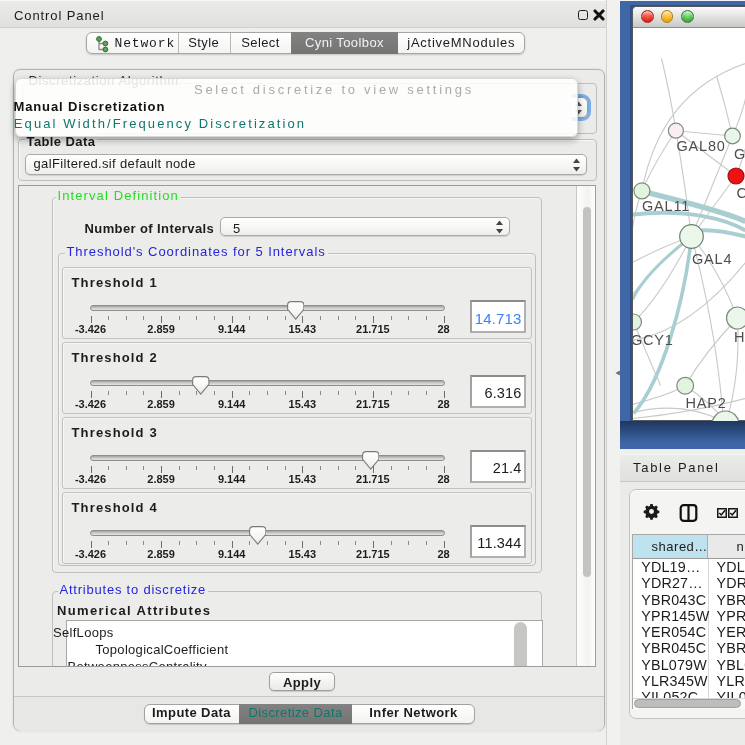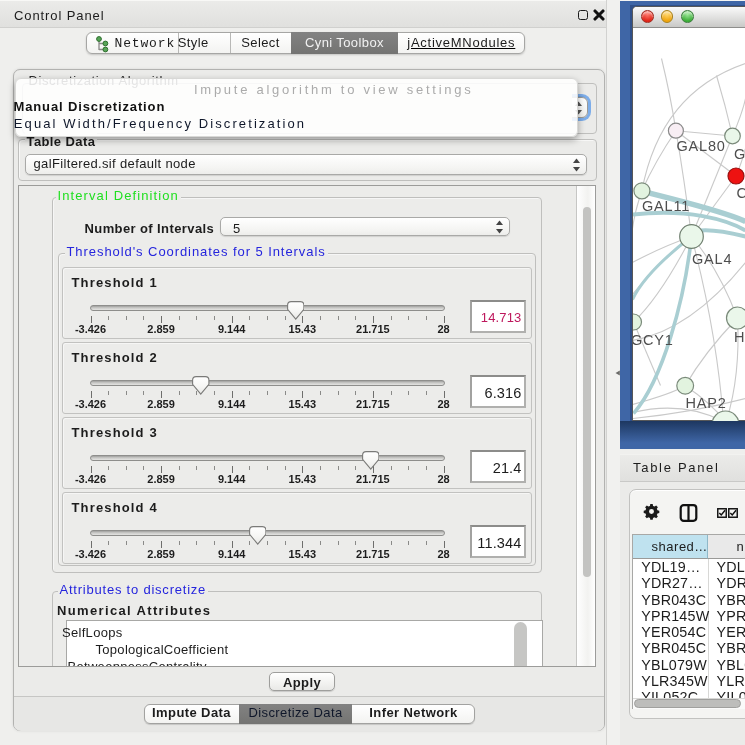--- a/index.html
+++ b/index.html
@@ -14,24 +14,24 @@
 <div style="position:absolute;left:14px;top:6.3px;"><span class="t13" style="letter-spacing:0.9px;">Control Panel</span></div>
 <div style="position:absolute;left:578px;top:10px;width:9.5px;height:9.5px;border:1.6px solid #1a1a1a;border-radius:2.5px;background:transparent;"></div>
 <svg class="abs" style="left:593px;top:9px;" width="12" height="12" viewBox="0 0 12 12">
 <path d="M2 2 L10 10 M10 2 L2 10" stroke="#111" stroke-width="3.1" stroke-linecap="round"></path>
     </svg>
 <div style="position:absolute;left:86px;top:32px;width:439px;height:21.5px;background:linear-gradient(#ffffff,#f3f3f1);border:1px solid #a6a6a4;border-radius:6px;box-shadow:0 1px 2px rgba(0,0,0,0.18);overflow:hidden;"></div>
 <div style="position:absolute;left:291.3px;top:32px;width:106.30000000000001px;height:21.5px;background:linear-gradient(#828282,#747472);"></div>
 <div style="position:absolute;left:177.7px;top:33px;width:1px;height:19.5px;background:#b8b8b6;"></div>
 <div style="position:absolute;left:229.7px;top:33px;width:1px;height:19.5px;background:#b8b8b6;"></div>
 <div style="position:absolute;left:114.5px;top:32.6px;"><span class="t13" style="letter-spacing:0.85px;font-family:Liberation Mono, monospace;">Network</span></div>
-<div style="position:absolute;left:177.7px;top:32.6px;width:52px;"><span class="t13">Style</span></div>
+<div style="position:absolute;left:177.7px;top:32.6px;width:52px;text-align:center;"><span class="t13">Style</span></div>
 <div style="position:absolute;left:229.7px;top:32.6px;width:61.6px;text-align:center;"><span class="t13">Select</span></div>
 <div style="position:absolute;left:291.3px;top:32.6px;width:106.3px;text-align:center;"><span class="t13" style="color:#f2f2f2;">Cyni Toolbox</span></div>
-<div style="position:absolute;left:397.6px;top:32.6px;width:127.4px;text-align:center;text-decoration:underline;"><span class="t13" style="letter-spacing:0.75px;">jActiveMNodules</span></div>
+<div style="position:absolute;left:397.6px;top:32.6px;width:127.4px;text-align:center;"><span class="t13" style="letter-spacing:0.75px;">jActiveMNodules</span></div>
 <svg class="abs" style="left:94px;top:35px;" width="16" height="18" viewBox="0 0 16 18">
 <path d="M5 4 V15 M5 8.5 H11 M5 14.5 H11" stroke="#8a8a88" stroke-width="1.3" fill="none"></path>
 <circle cx="5" cy="4" r="2.4" fill="#57a557" stroke="#2e6e2e" stroke-width="1"></circle>
 <circle cx="11.4" cy="8.5" r="2.4" fill="#57a557" stroke="#2e6e2e" stroke-width="1"></circle>
 <circle cx="11.4" cy="14.5" r="2.4" fill="#57a557" stroke="#2e6e2e" stroke-width="1"></circle>
     </svg>
 <div style="position:absolute;left:13px;top:69px;width:592px;height:662px;background:#ebebe9;border:1px solid #b2b2b0;border-radius:7px;box-shadow:0 0 3px rgba(0,0,0,0.10);"></div>
 <div style="position:absolute;left:22px;top:83px;width:575px;height:51px;border:1px solid #bfbfbd;border-radius:4px;"></div>
 <div style="position:absolute;left:28.5px;top:70.5px;"><span class="t13" style="letter-spacing:0.6px;color:#2a2a2a;">Discretization Algorithm</span></div>
 <div class="abs" style="left:572px;top:90px;width:32px;height:36px;overflow:hidden;">
@@ -100,21 +100,21 @@
 <defs>
             <linearGradient id="thg0" x1="0" y1="0" x2="0" y2="1">
 <stop offset="0" stop-color="#ffffff"></stop>
               <stop offset="0.55" stop-color="#f6f6f4"></stop>
               <stop offset="1" stop-color="#e8e8e6"></stop>
             </linearGradient>
           </defs>
 <path d="M4.1 0.6 H13.4 Q16.9 0.6 16.9 4.1 V8.3 L8.75 18.1 L0.6 8.3 V4.1 Q0.6 0.6 4.1 0.6 Z" fill="url(#thg0)" stroke="#7a7a78" stroke-width="1.1"></path>
         </svg>
 <div style="position:absolute;left:470px;top:300px;width:56px;height:33px;background:#ffffff;border:2px solid #b0b0ae;border-top-color:#8c8c8a;border-left-color:#a2a2a0;">
-          <div style="position:absolute;right:2.5px;top:7.5px;font-size:13px;color:#be185d;letter-spacing:0.15px;">14.713</div>
+          <div style="position:absolute;right:2.5px;top:7.5px;font-size:15px;color:#3b82f6;letter-spacing:0.15px;">14.713</div>
         </div>
 <div style="position:absolute;left:62.4px;top:342px;width:469.3px;height:71.5px;border:1px solid #c2c2c0;border-radius:3px;box-shadow:inset 1px 1px 0 rgba(255,255,255,0.5);"></div>
 <div style="position:absolute;left:71.5px;top:347.5px;"><span class="t13" style="font-weight:bold;letter-spacing:1.15px;">Threshold 2</span></div>
 <div style="position:absolute;left:90px;top:380px;width:355px;height:5.5px;background:linear-gradient(#9f9f9d,#c9c9c7 45%,#e4e4e2);border:1px solid #8e8e8c;border-radius:3px;"></div>
 <div style="position:absolute;left:90.50px;top:391px;width:1.2px;height:6.5px;background:#6e6e6c;"></div>
 <div style="position:absolute;left:108.15px;top:391.2px;width:1px;height:3.4px;background:#8a8a88;"></div>
 <div style="position:absolute;left:125.80px;top:391.2px;width:1px;height:3.4px;background:#8a8a88;"></div>
 <div style="position:absolute;left:143.45px;top:391.2px;width:1px;height:3.4px;background:#8a8a88;"></div>
 <div style="position:absolute;left:161.10px;top:391px;width:1.2px;height:6.5px;background:#6e6e6c;"></div>
 <div style="position:absolute;left:178.75px;top:391.2px;width:1px;height:3.4px;background:#8a8a88;"></div>
@@ -235,37 +235,37 @@
           </defs>
 <path d="M4.1 0.6 H13.4 Q16.9 0.6 16.9 4.1 V8.3 L8.75 18.1 L0.6 8.3 V4.1 Q0.6 0.6 4.1 0.6 Z" fill="url(#thg3)" stroke="#7a7a78" stroke-width="1.1"></path>
         </svg>
 <div style="position:absolute;left:470px;top:525px;width:56px;height:33px;background:#ffffff;border:2px solid #b0b0ae;border-top-color:#8c8c8a;border-left-color:#a2a2a0;">
           <div style="position:absolute;right:2.5px;top:7.5px;font-size:14.5px;color:#1c1c1c;letter-spacing:0.15px;">11.344</div>
         </div>
 <div style="position:absolute;left:52px;top:590.5px;width:490px;height:95px;border:1px solid #bfbfbd;border-radius:4px;"></div>
 <div style="position:absolute;left:57.5px;top:579.8px;background:#ececea;padding:0 2px;"><span class="t13" style="color:#2525dd;letter-spacing:0.78px;">Attributes to discretize</span></div>
 <div style="position:absolute;left:57px;top:600.5px;"><span class="t13" style="font-weight:bold;letter-spacing:1.35px;">Numerical Attributes</span></div>
 <div style="position:absolute;left:65.5px;top:619.5px;width:477px;height:60px;background:#ffffff;border:1px solid #a8a8a6;"></div>
-<div style="position:absolute;left:62px;top:622.5px;"><span class="t13" style="letter-spacing:0.3px;">SelfLoops</span></div>
+<div style="position:absolute;left:53px;top:622.5px;"><span class="t13" style="letter-spacing:0.3px;">SelfLoops</span></div>
 <div style="position:absolute;left:67.5px;top:639.5px;margin-left:28px;"><span class="t13" style="letter-spacing:0.3px;">TopologicalCoefficient</span></div>
 <div style="position:absolute;left:67.5px;top:656.5px;"><span class="t13" style="letter-spacing:0.3px;">BetweennessCentrality</span></div>
 <div style="position:absolute;left:513.5px;top:621.5px;width:13.5px;height:58px;background:#c6c6c4;border-radius:7px;"></div>
 </div>
     </div>
 <div style="position:absolute;left:269px;top:672px;width:66px;height:18.5px;background:linear-gradient(#ffffff,#f2f2f0 60%,#e9e9e7);border:1px solid #9e9e9c;border-radius:5px;box-shadow:0 1px 1px rgba(0,0,0,0.15);text-align:center;"><span class="t13" style="font-weight:bold;line-height:17px;">Apply</span></div>
 <div style="position:absolute;left:14px;top:695.5px;width:590px;height:35.5px;background:#e7e7e5;border-top:1px solid #c6c6c4;border-radius:0 0 7px 7px;"></div>
 <div style="position:absolute;left:144px;top:703.5px;width:331px;height:20.5px;background:linear-gradient(#ffffff,#f3f3f1);border:1px solid #a2a2a0;border-radius:6px;box-shadow:0 1px 1px rgba(0,0,0,0.15);overflow:hidden;"></div>
 <div style="position:absolute;left:239px;top:703.5px;width:113px;height:20.5px;background:linear-gradient(#828282,#747472);"></div>
 <div style="position:absolute;left:144px;top:702.8px;width:95px;text-align:center;"><span class="t13" style="font-weight:bold;">Impute Data</span></div>
-<div style="position:absolute;left:239px;top:702.8px;width:113px;text-align:center;"><span class="t13" style="color:#0f172a;">Discretize Data</span></div>
+<div style="position:absolute;left:239px;top:702.8px;width:113px;text-align:center;"><span class="t13" style="color:#0f766e;">Discretize Data</span></div>
 <div style="position:absolute;left:352px;top:702.8px;width:123px;text-align:center;"><span class="t13" style="font-weight:bold;">Infer Network</span></div>
 <div style="position:absolute;left:15px;top:78px;width:563px;height:58.5px;background:rgba(255,255,255,0.87);border:1px solid #d8d8d6;border-radius:6px;box-shadow:0 3px 7px rgba(0,0,0,0.35);"></div>
-<div style="position:absolute;left:194px;top:80.2px;"><span style="font-size:13px;color:#ababab;letter-spacing:2.73px;white-space:nowrap;">Impute algorithm to view settings</span></div>
+<div style="position:absolute;left:194px;top:80.2px;"><span style="font-size:13px;color:#ababab;letter-spacing:2.73px;white-space:nowrap;">Select discretize to view settings</span></div>
 <div style="position:absolute;left:13.5px;top:97.2px;"><span style="font-size:13px;font-weight:bold;color:#111;letter-spacing:0.86px;white-space:nowrap;">Manual Discretization</span></div>
-<div style="position:absolute;left:13.8px;top:113.8px;"><span style="font-size:13px;color:#0f172a;letter-spacing:2.1px;white-space:nowrap;">Equal Width/Frequency Discretization</span></div>
+<div style="position:absolute;left:13.8px;top:113.8px;"><span style="font-size:13px;color:#0f766e;letter-spacing:2.1px;white-space:nowrap;">Equal Width/Frequency Discretization</span></div>
 <div style="position:absolute;left:605.5px;top:0;width:14px;height:745px;background:#f1f1ef;border-left:1px solid #d2d2d0;"></div>
 <svg class="abs" style="left:615px;top:369.5px;" width="5" height="6" viewBox="0 0 5 6">
       <path d="M4.8 0.5 V5.5 L0.5 3 Z" fill="#6a6a68"></path>
     </svg>
 <div style="position:absolute;left:619.5px;top:0;width:125.5px;height:449px;background:#3f66a6;border-top:1px solid #f5f5f3;"></div>
 <div style="position:absolute;left:619.5px;top:420.5px;width:125.5px;height:22px;background:linear-gradient(#1d3760,#3f66a6);"></div>
 <div style="position:absolute;left:630px;top:5px;width:115px;height:416px;background:#30508a;"></div>
 <div style="position:absolute;left:631.5px;top:5.5px;width:113.5px;height:415px;background:#ffffff;border:1px solid #585858;border-right:none;border-radius:5px 0 0 0;overflow:hidden;"></div>
 <div style="position:absolute;left:632.5px;top:6.5px;width:112.5px;height:21px;background:linear-gradient(#fafafa,#c9c9c7);border-bottom:1px solid #8e8e8c;border-radius:4px 0 0 0;"></div>
 <div style="position:absolute;left:640.9px;top:10.2px;width:12.8px;height:12.8px;border-radius:50%;background:radial-gradient(circle at 50% 30%, #ff7a6e 0%, #e02518 70%);border:1px solid #9c2a20;box-shadow:inset 0 2px 2px rgba(255,255,255,0.6);"></div>

